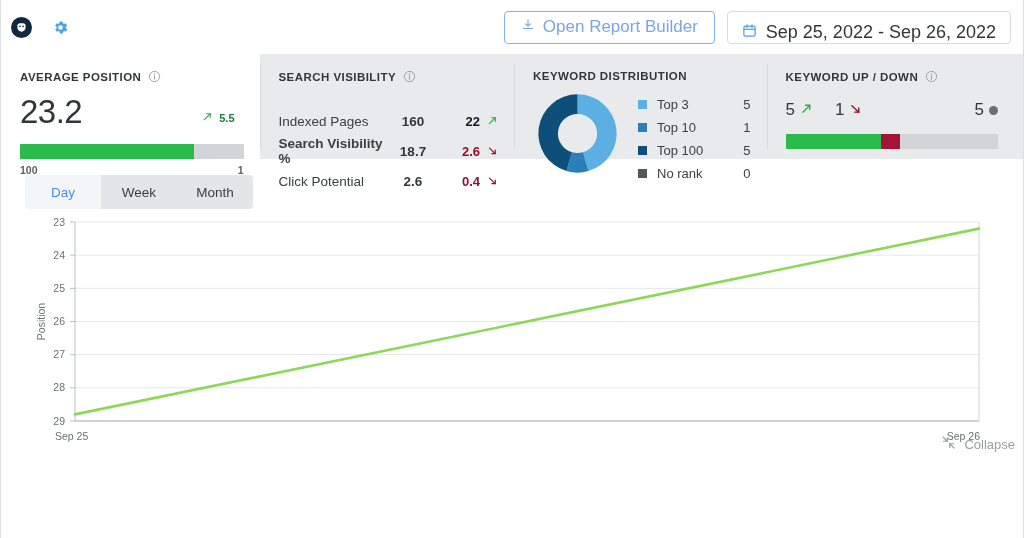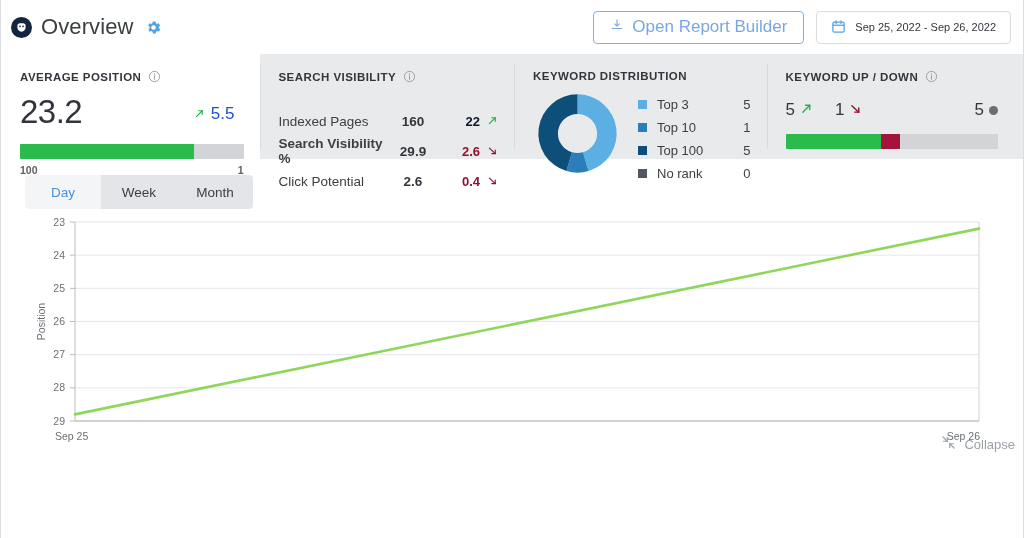--- a/index.html
+++ b/index.html
@@ -70,30 +70,30 @@
     border-radius: 4px;
     background: #ffffff;
     color: #7aa7e0;
     font-size: 17px;
     cursor: pointer;
     box-sizing: border-box;
     white-space: nowrap;
   }
   .btn-date {
     display: flex;
-    align-items: center;
+    align-items: flex-end;
     gap: 9px;
     height: 33px;
     margin-left: 12px;
     padding: 0 14px;
     border: 1px solid #d8dbdf;
     border-radius: 4px;
     background: #ffffff;
     color: #32363c;
-    font-size: 11px;
+    font-size: 18px;
     cursor: pointer;
     box-sizing: border-box;
     white-space: nowrap;
   }
 
   
   .kpi-strip {
     display: flex;
     height: 105px;
     background: #e9eaec;
@@ -137,23 +137,23 @@
   .avg-value {
     font-size: 33px;
     color: #32363c;
     line-height: 1;
     letter-spacing: -.5px;
   }
   .avg-delta {
     display: flex;
     align-items: center;
     gap: 6px;
-    font-size: 17px;
-    font-weight: normal;
-    color: #1d4ed8;
+    font-size: 11px;
+    font-weight: bold;
+    color: #15803d;
     padding-bottom: 4px;
   }
   .bar-track {
     position: relative;
     height: 15px;
     background: #d2d4d8;
     border-radius: 1px;
     margin-top: 16px;
     overflow: hidden;
     display: flex;
@@ -278,21 +278,20 @@
 <div class="page">
 
   <div class="header">
     <div class="logo-mark">
       <svg width="13" height="13" viewBox="0 0 16 16" aria-hidden="true">
         <path d="M3 5.5c0-1.6 1.3-2.8 2.9-2.8h4.2c1.6 0 2.9 1.2 2.9 2.8v3c0 2.1-2 3.9-5 4.6-3-0.7-5-2.5-5-4.6v-3z" fill="#ffffff"></path>
         <circle cx="6.1" cy="6.6" r="1.05" fill="#12263f"></circle>
         <circle cx="9.9" cy="6.6" r="1.05" fill="#12263f"></circle>
       </svg>
     </div>
-    <div class="page-title">Overview</div>
     <div class="gear-icon">
       <svg width="17" height="17" viewBox="0 0 24 24" aria-hidden="true">
         <path fill="#4fa3e3" d="M19.4 13a7.8 7.8 0 0 0 0-2l2-1.5-2-3.4-2.4 1a7.6 7.6 0 0 0-1.7-1l-.4-2.6h-4l-.4 2.6c-.6.2-1.2.6-1.7 1l-2.4-1-2 3.4L6.6 11a7.8 7.8 0 0 0 0 2l-2 1.5 2 3.4 2.4-1c.5.4 1.1.8 1.7 1l.4 2.6h4l.4-2.6c.6-.2 1.2-.6 1.7-1l2.4 1 2-3.4-2-1.5z"></path>
         <circle cx="12" cy="12" r="3.2" fill="#ffffff"></circle>
       </svg>
     </div>
 
     <div class="header-spacer"></div>
 
     <div class="btn-report">
@@ -369,21 +368,21 @@
             <div class="vis-delta delta-up">
               <span>22</span>
               <span><svg width="11" height="11" viewBox="0 0 16 16">
                   <path d="M3.5 12.5L12 4" stroke="#27ae44" stroke-width="1.7" stroke-linecap="round"></path>
                   <path d="M6.8 4H12v5.2" stroke="#27ae44" stroke-width="1.7" fill="none" stroke-linecap="round" stroke-linejoin="round"></path>
                 </svg></span>
             </div>
           </div>
           <div class="vis-row bold">
             <div class="vis-label">Search Visibility %</div>
-            <div class="vis-val">29.9</div>
+            <div class="vis-val">18.7</div>
             <div class="vis-delta delta-down">
               <span>2.6</span>
               <span><svg width="11" height="11" viewBox="0 0 16 16">
                   <path d="M3.5 4.5L12 12.5" stroke="#8e1230" stroke-width="1.7" stroke-linecap="round"></path>
                   <path d="M12 7.4v5.1H7" stroke="#8e1230" stroke-width="1.7" fill="none" stroke-linecap="round" stroke-linejoin="round"></path>
                 </svg></span>
             </div>
           </div>
           <div class="vis-row">
             <div class="vis-label">Click Potential</div>

